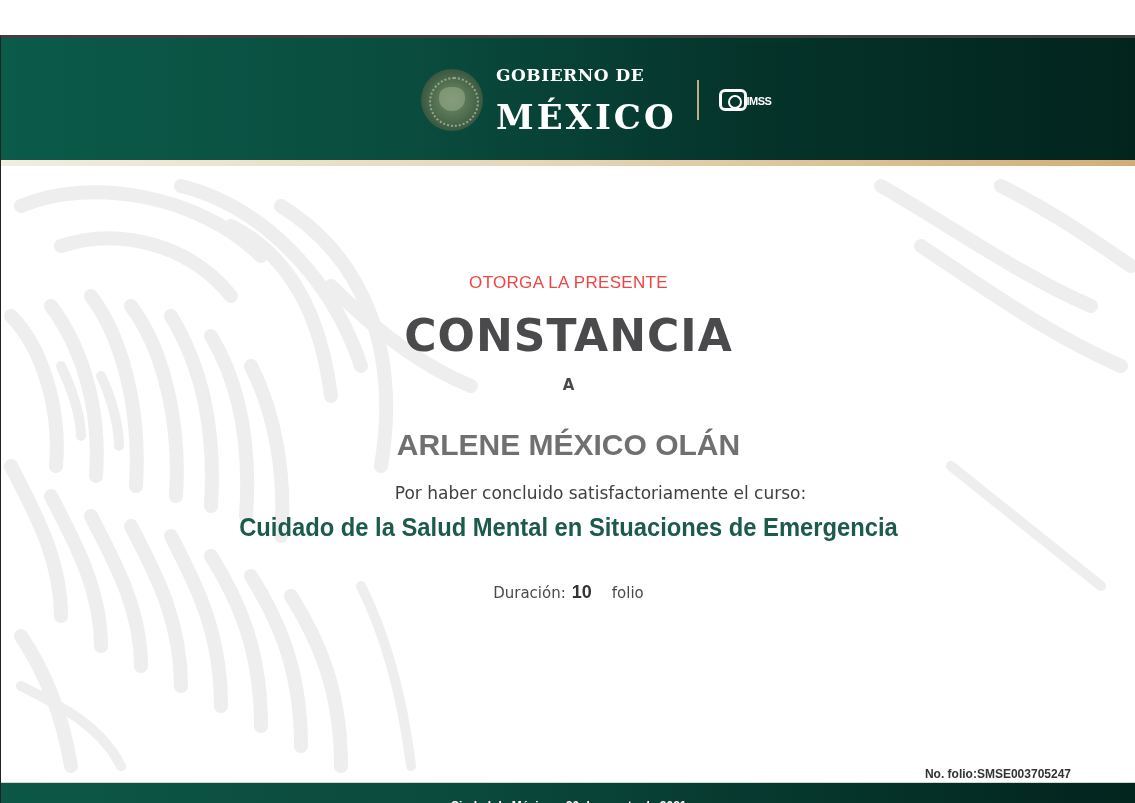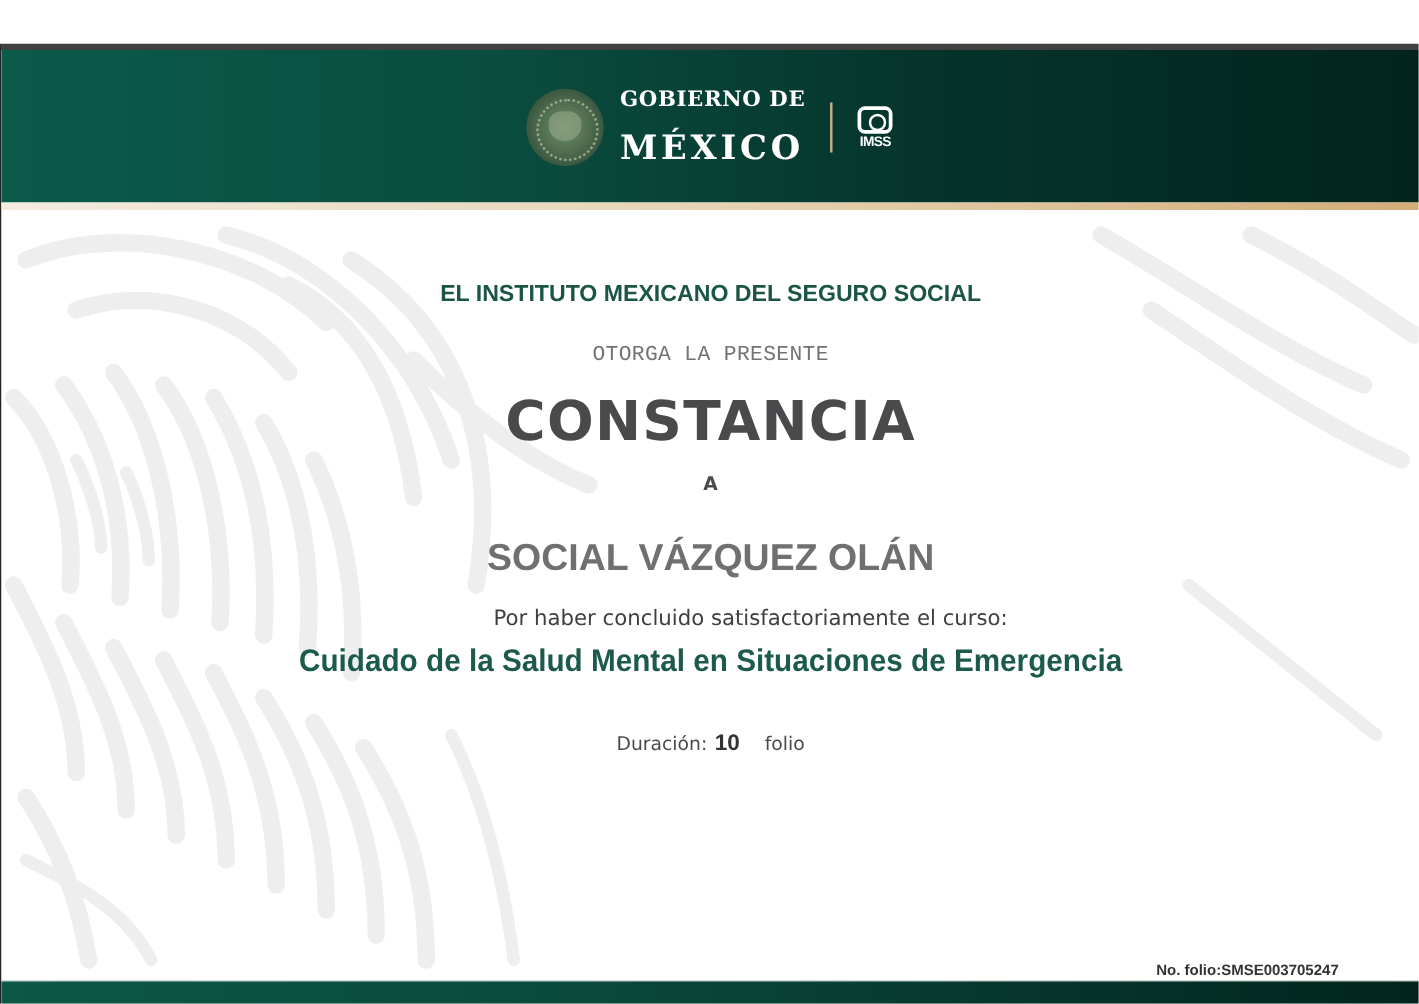--- a/index.html
+++ b/index.html
@@ -1,21 +1,21 @@
 <!DOCTYPE html>
 <html><head>
   <meta charset="utf-8">
   <style>
     * { box-sizing: border-box; margin: 0; padding: 0; }
     html, body { width: 1135px; height: 803px; overflow: hidden; background: #ffffff; }
     body { position: relative; font-family: "Liberation Sans", sans-serif; }
 
     .top-gap { position: absolute; left: 0; top: 0; width: 1135px; height: 35px; background: #ffffff; }
 
-    .page { position: absolute; left: 0; top: 35px; width: 1135px; height: 768px; overflow: hidden; border-left: 1px solid #222; border-top: 5px solid #404040; }
+    .page { position: absolute; left: 0; top: 35px; width: 1135px; height: 768px; overflow: hidden; border-left: 1px solid #222; border-top: 3px solid #404040; }
 
     .header {
       position: absolute; left: 0; top: 0; width: 1135px; height: 122px;
       background: linear-gradient(90deg, #0b5b4a 0%, #0a4d3f 35%, #05342b 65%, #02241d 100%);
     }
     .gold-band {
       position: absolute; left: 0; top: 122px; width: 1135px; height: 6px;
       background: linear-gradient(90deg, #f3ece0 0%, #e6d4b4 50%, #d2ad78 100%);
     }
 
@@ -28,33 +28,33 @@
     .emblem::before {
       content: ""; position: absolute; left: 8px; top: 8px; width: 46px; height: 46px; border-radius: 50%;
       border: 2px dotted #a7b89b; opacity: 0.8;
     }
     .emblem::after {
       content: ""; position: absolute; left: 18px; top: 18px; width: 26px; height: 24px; border-radius: 40% 40% 50% 50%;
       background: #8ea381; opacity: 0.7;
     }
     .gob-text { margin-left: 13px; color: #ffffff; font-family: "DejaVu Serif", serif; line-height: 1; }
     .gob-line1 { font-size: 17px; font-weight: bold; letter-spacing: 0.5px; }
-    .gob-line2 { font-size: 27px; font-weight: bold; letter-spacing: 3px; margin-top: 16px; }
+    .gob-line2 { font-size: 34px; font-weight: bold; letter-spacing: 3px; margin-top: 16px; }
     .divider { width: 2px; height: 40px; background: #bfae85; margin-left: 20px; margin-right: 20px; }
-    .imss-logo { display: flex; flex-direction: column; align-items: center; color: #fff; }
+    .imss-logo { display: flex; flex-direction: row; align-items: center; color: #fff; }
     .imss-box { width: 28px; height: 22px; border: 3px solid #fff; border-radius: 6px; position: relative; }
     .imss-box::after { content: ""; position: absolute; left: 6px; top: 3px; width: 10px; height: 10px; border: 2px solid #fff; border-radius: 50%; }
     .imss-label { font-size: 11px; font-weight: bold; letter-spacing: -0.5px; margin-top: 1px; }
 
     .watermark { position: absolute; left: 0; top: 128px; width: 1135px; height: 616px; overflow: hidden; }
 
     .content { position: absolute; left: 0; top: 128px; width: 1135px; height: 616px; }
     .line { position: absolute; left: 0; width: 1135px; text-align: center; }
     .institute { top: 56px; font-size: 18.5px; font-weight: bold; color: #1b5546; }
-    .otorga { top: 107px; font-family: Liberation Mono, monospace; font-size: 17px; color: #737373; letter-spacing: 0.3px; }
+    .otorga { top: 107px; font-family: Liberation Sans, sans-serif; font-size: 17px; color: #ef4444; letter-spacing: 0.3px; }
     .constancia { top: 144px; font-family: "DejaVu Sans", sans-serif; font-size: 44px; font-weight: bold; color: #4a4a4c; letter-spacing: 1px; }
     .a-letter { top: 210px; font-family: "DejaVu Sans", sans-serif; font-size: 15px; font-weight: bold; color: #4a4a4a; }
     .name { top: 262px; font-size: 30px; font-weight: bold; color: #707070; }
     .por-haber { top: 317px; font-family: "DejaVu Sans", sans-serif; font-size: 17px; color: #3f3f3f; margin-left: 32px; }
     .course { top: 347px; font-size: 25px; font-weight: bold; color: #1c5a4b; transform: scaleX(0.95); }
     .duracion { top: 416px; font-family: "DejaVu Sans", sans-serif; font-size: 15px; color: #4a4a4a; }
     .duracion .hours { font-family: "Liberation Sans", sans-serif; font-weight: bold; font-size: 18px; color: #333; margin: 0 20px 0 6px; }
 
     .folio { position: absolute; right: 65px; top: 601px; font-size: 12px; font-weight: bold; color: #333; }
 
@@ -121,25 +121,24 @@
         <path d="M60 200 C 70 220, 80 250, 80 270"></path>
         <path d="M100 210 C 110 230, 118 260, 118 280"></path>
         <path d="M20 520 C 60 540, 100 560, 120 600"></path>
         <path d="M360 420 C 380 460, 400 520, 410 600"></path>
         <path d="M950 300 C 1000 340, 1050 380, 1100 420"></path>
       </g>
     </svg>
   </div>
 
   <div class="content">
-    <div class="line institute">EL INSTITUTO MEXICANO DEL SEGURO SOCIAL</div>
     <div class="line otorga">OTORGA LA PRESENTE</div>
     <div class="line constancia">CONSTANCIA</div>
     <div class="line a-letter">A</div>
-    <div class="line name">SOCIAL VÁZQUEZ OLÁN</div>
+    <div class="line name">ARLENE MÉXICO OLÁN</div>
     <div class="line por-haber">Por haber concluido satisfactoriamente el curso:</div>
     <div class="line course">Cuidado de la Salud Mental en Situaciones de Emergencia</div>
     <div class="line duracion">
       <span>Duración:</span><span class="hours">10</span><span>folio</span>
     </div>
     <div class="folio">No. folio:SMSE003705247</div>
   </div>
 
   <div class="footer">
     <div class="footer-text">Ciudad de México a 20 de agosto de 2021</div>

